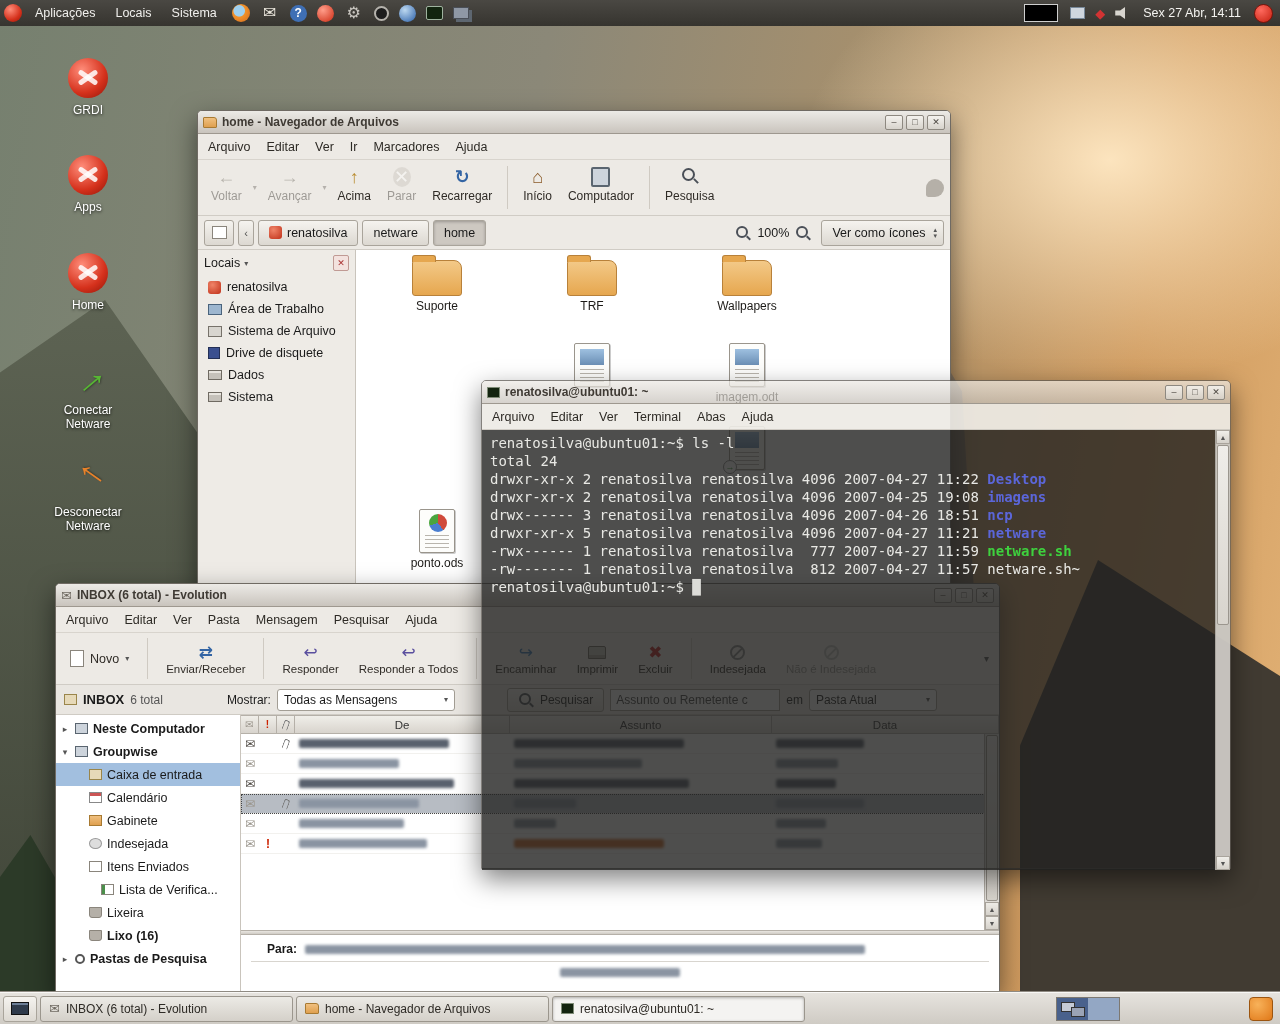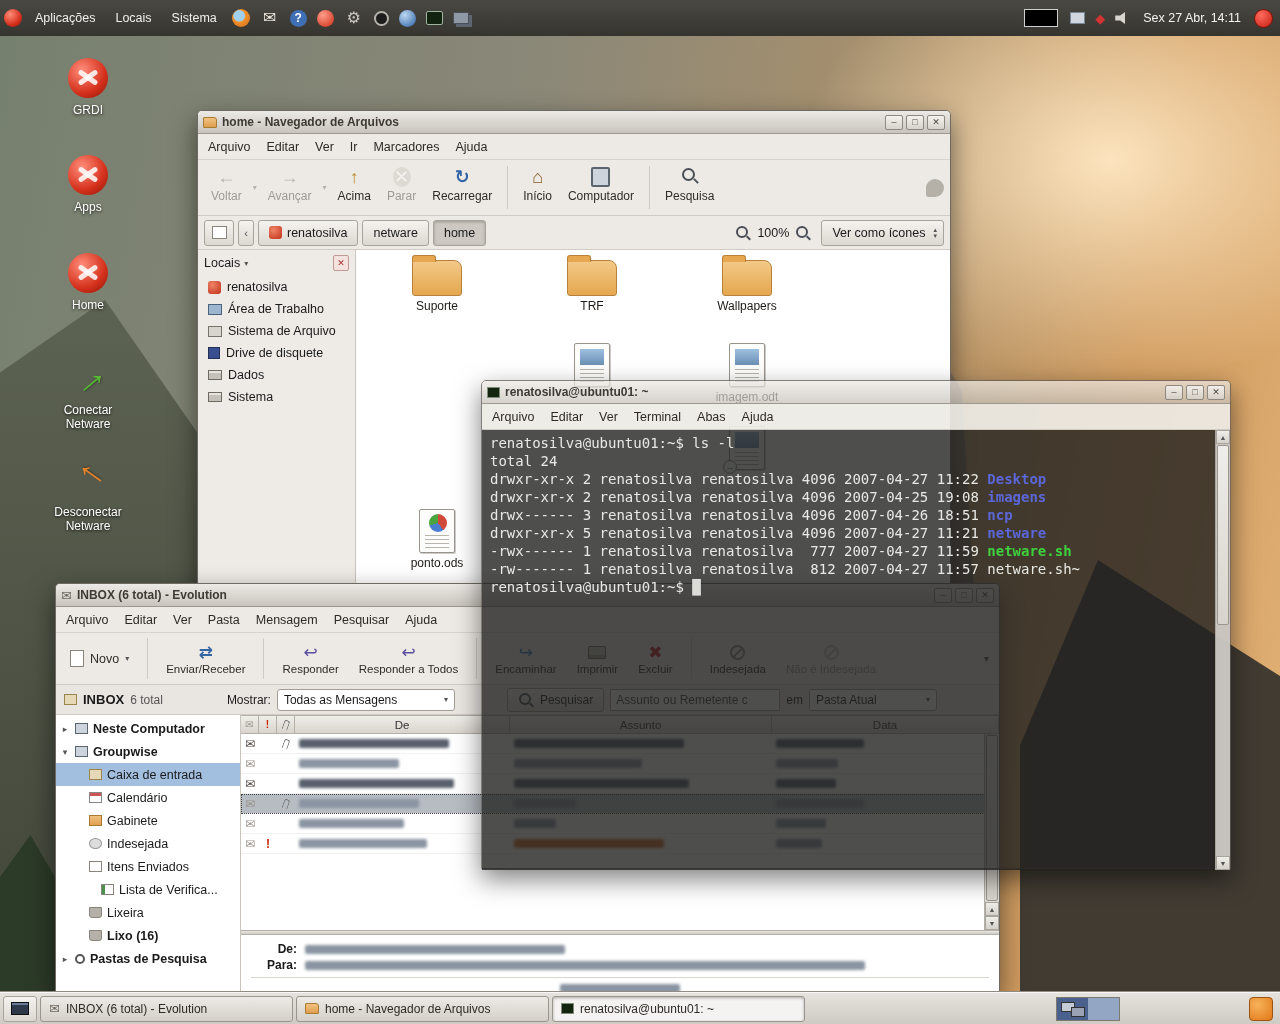--- a/index.html
+++ b/index.html
@@ -16,21 +16,21 @@
 .cliff-right{right:0;top:560px;width:260px;height:464px;background:#413b32;clip-path:polygon(30% 0,100% 25%,100% 100%,0 100%,0 40%);}
 .trees{left:0;bottom:0;width:380px;height:210px;background:#2c3a28;clip-path:polygon(0 30%,8% 10%,16% 35%,26% 5%,36% 30%,46% 12%,58% 38%,70% 18%,82% 42%,100% 30%,100% 100%,0 100%);position:absolute;}
 
 
 .ic{display:inline-flex;align-items:center;justify-content:center;font-style:normal;line-height:1;}
 .spacer{flex:1;}
 .contents{display:contents;}
 .dd{font-size:8px;color:#555;}
 
 
-#panel{position:absolute;top:0;left:0;right:0;height:36px;background:linear-gradient(#4a4843,#36342f);color:#eee;display:flex;align-items:center;z-index:90;padding:0 4px;gap:2px;}
+#panel{position:absolute;top:0;left:0;right:0;height:26px;background:linear-gradient(#4a4843,#36342f);color:#eee;display:flex;align-items:center;z-index:90;padding:0 4px;gap:2px;}
 .pmenu{display:flex;align-items:center;padding:0 9px;height:26px;line-height:26px;font-size:12.5px;color:#f0efec;}
 .distributor-logo{width:18px;height:18px;border-radius:50%;background:radial-gradient(circle at 35% 30%,#ff8d7a,#d5311c 60%,#8f1508);margin-right:2px;}
 .plaunch{width:20px;height:20px;margin:0 4px;}
 .pind{margin:0 4px;}
 .firefox-icon{width:18px;height:18px;border-radius:50%;background:radial-gradient(circle at 40% 38%,#9fd0f0 0 34%,#f0912a 40%,#d2691e);}
 .evolution-icon{color:#e9e5db;font-size:16px;}
 .help-icon{width:17px;height:17px;border-radius:50%;background:#3f6fb5;color:#fff;font-size:12px;font-weight:bold;}
 .package-icon{width:17px;height:17px;border-radius:50%;background:radial-gradient(circle at 35% 30%,#ff9d8a,#cc2a12);}
 .settings-icon{color:#c9c6c0;font-size:16px;}
 .clockapp-icon{width:15px;height:15px;border-radius:50%;background:#1d1d1d;border:2px solid #b5b2ac;}
@@ -691,24 +691,20 @@
           </div>
         <div class="elist-sb">
           <span class="tsb-thumb" style="flex:1 0 auto;height:auto"></span>
           <span class="tsb-btn">▲</span>
           <span class="tsb-btn">▼</span>
         </div>
       </div>
       <div class="esplit"></div>
       <div class="epreview">
         <div class="phline">
-          <span class="phlabel">De:</span>
-          <span class="blur" id="pv-from" style="width: 260px;"></span>
-        </div>
-        <div class="phline">
           <span class="phlabel">Para:</span>
           <span class="blur" id="pv-to" style="width: 560px;"></span>
         </div>
         <div class="phr"></div>
         <div class="pvcenter"><span class="blur" id="pv-body" style="width: 120px;"></span></div>
       </div>
     </div>
   </div>
 </div>
 

